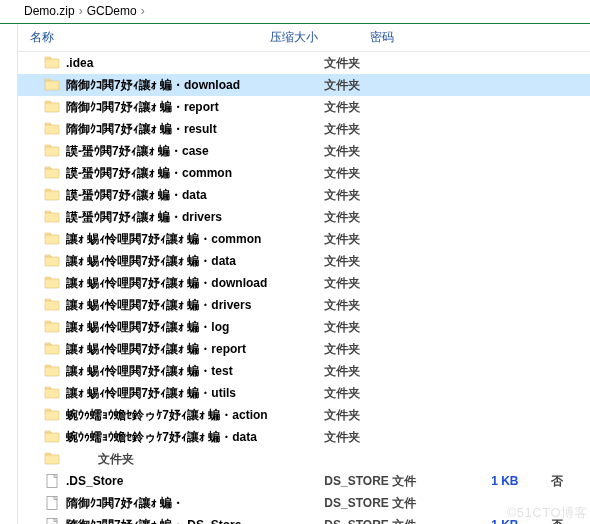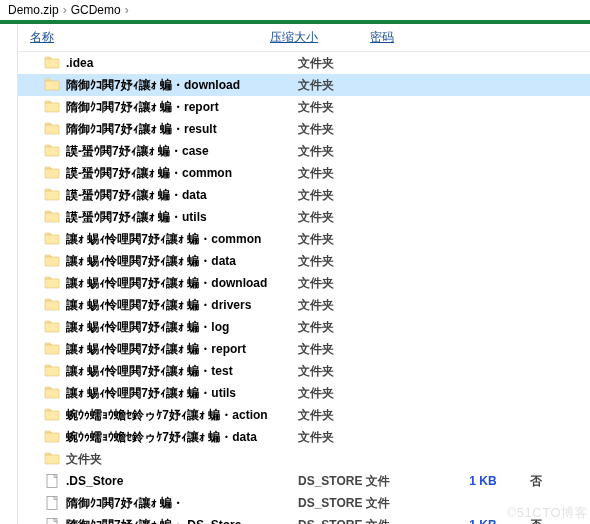--- a/index.html
+++ b/index.html
@@ -8,23 +8,22 @@
       font-size: 12px;
       color: #000;
       background: #fff;
       width: 590px;
       height: 524px;
       overflow: hidden;
       position: relative;
     }
     .breadcrumb {
       display: flex;
-      align-items: center;
-      padding: 4px 8px;
-      border-bottom: 4px solid #15803d;
+      padding: 4px 24px;
+      border-bottom: 1px solid #15803d;
       gap: 4px;
       height: 24px;
       font-size: 12px;
     }
     .breadcrumb .crumb { color: #000; }
     .breadcrumb .sep { color: #808080; }
     
     .side-strip {
       position: absolute;
       left: 0;
@@ -35,21 +34,20 @@
       background: #fff;
     }
     .header {
       display: flex;
       align-items: center;
       padding: 6px 0 6px 30px;
       border-bottom: 1px solid #e8e8e8;
       color: #1c4f99;
       font-size: 12px;
       height: 28px;
-      text-decoration: underline;
     }
     .col-name { width: 240px; }
     .col-type { width: 150px; }
     .col-size { width: 100px; }
     .col-enc  { width: 50px; }
     .list {
       position: absolute;
       left: 18px;
       right: 0;
       top: 52px;
@@ -72,21 +70,21 @@
       width: 16px;
       height: 16px;
       margin-right: 6px;
       flex-shrink: 0;
     }
     .folder-svg rect.body { fill: #ffe9a8; stroke: #dcb65e; stroke-width: 0.5; }
     .folder-svg path.tab  { fill: #ffe9a8; stroke: #dcb65e; stroke-width: 0.5; }
     .file-svg rect { fill: #fff; stroke: #999; stroke-width: 0.8; }
     .file-svg path.fold { fill: #fff; stroke: #999; stroke-width: 0.8; }
     .cell-name { width: 232px; white-space: nowrap; overflow: hidden; }
-    .cell-type { width: 150px; color: #444; white-space: nowrap; }
+    .cell-type { width: 150px; color: #444; white-space: nowrap; margin-left: 32px; }
     .cell-size { width: 82px; text-align: center; color: #1d4ed8; padding-right: 12px; white-space: nowrap; }
     .cell-enc  { width: 40px; color: #444; white-space: nowrap; }
     .watermark {
       position: absolute;
       right: 2px;
       bottom: 2px;
       font-size: 13px;
       color: rgba(0,0,0,0.12);
       font-weight: 500;
       letter-spacing: 0.5px;
@@ -182,21 +180,21 @@
       <span class="cell-name">謨-蜑ｳ閧7妤ｨ讓ｫ 蝙・data</span>
       <span class="cell-type">文件夹</span>
       <span class="cell-size"></span>
       <span class="cell-enc"></span>
     </div>
     <div class="row">
       <svg viewBox="0 0 16 16" class="icon folder-svg">
         <path class="tab" d="M1 4 L1 2.5 Q1 2 1.5 2 L6 2 L7.5 4 Z"></path>
         <rect class="body" x="1" y="4" width="14" height="9" rx="0.5"></rect>
       </svg>
-      <span class="cell-name">謨-蜑ｳ閧7妤ｨ讓ｫ 蝙・utils</span>
+      <span class="cell-name">謨-蜑ｳ閧7妤ｨ讓ｫ 蝙・drivers</span>
       <span class="cell-type">文件夹</span>
       <span class="cell-size"></span>
       <span class="cell-enc"></span>
     </div>
     <div class="row">
       <svg viewBox="0 0 16 16" class="icon folder-svg">
         <path class="tab" d="M1 4 L1 2.5 Q1 2 1.5 2 L6 2 L7.5 4 Z"></path>
         <rect class="body" x="1" y="4" width="14" height="9" rx="0.5"></rect>
       </svg>
       <span class="cell-name">讓ｫ 蜴ｨ怜哩閧7妤ｨ讓ｫ 蝙・common</span>

